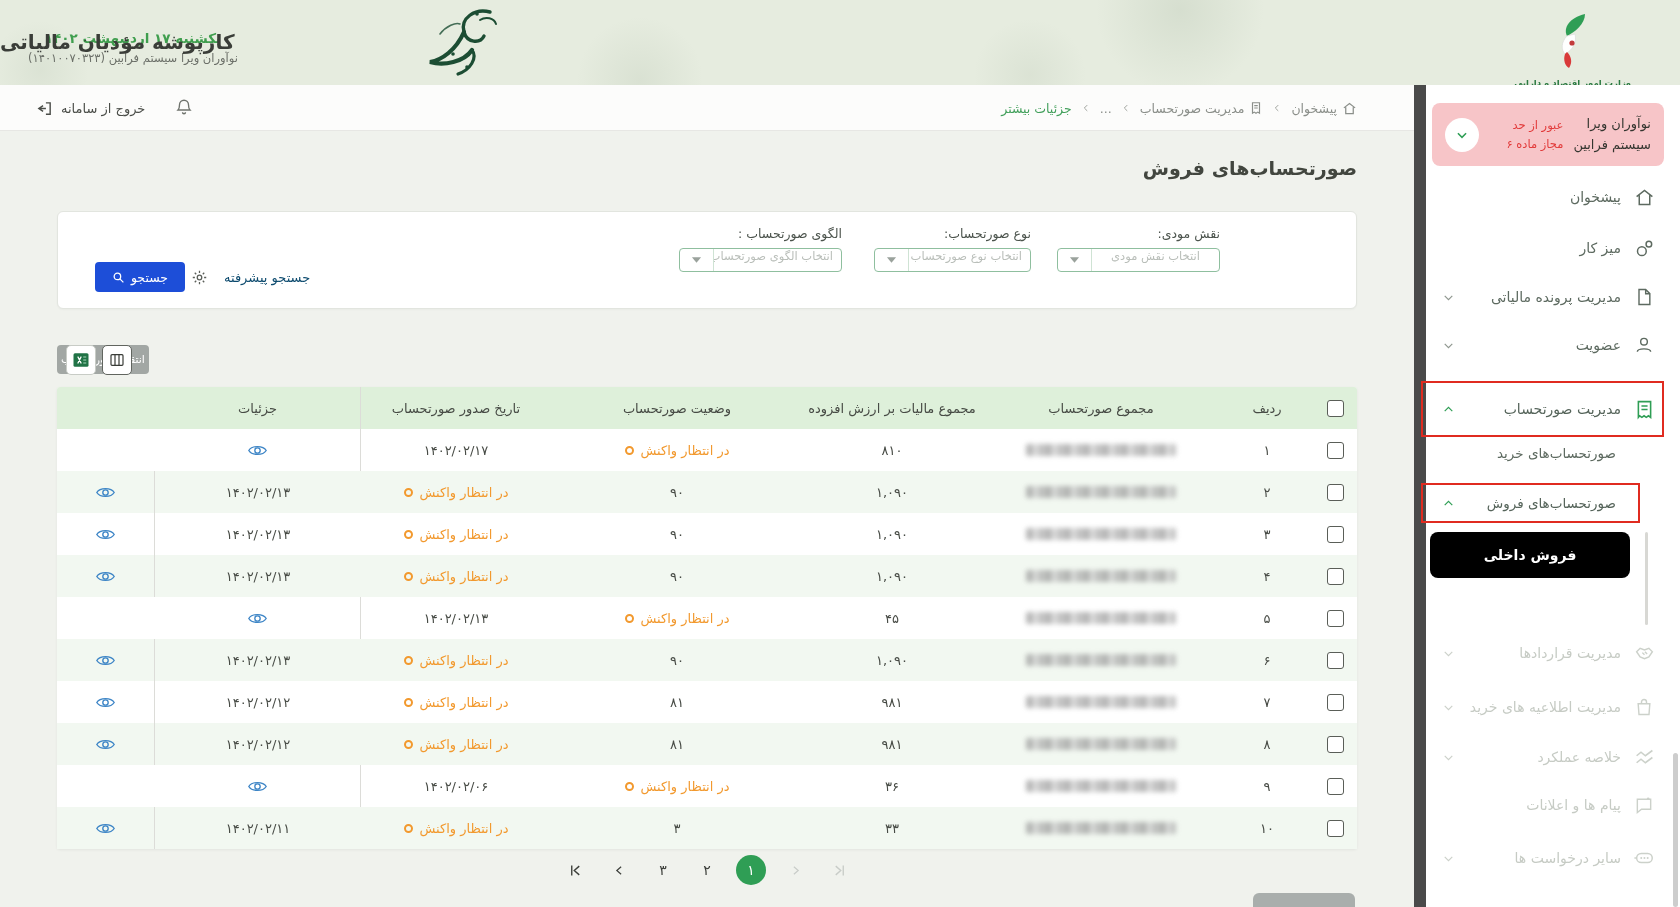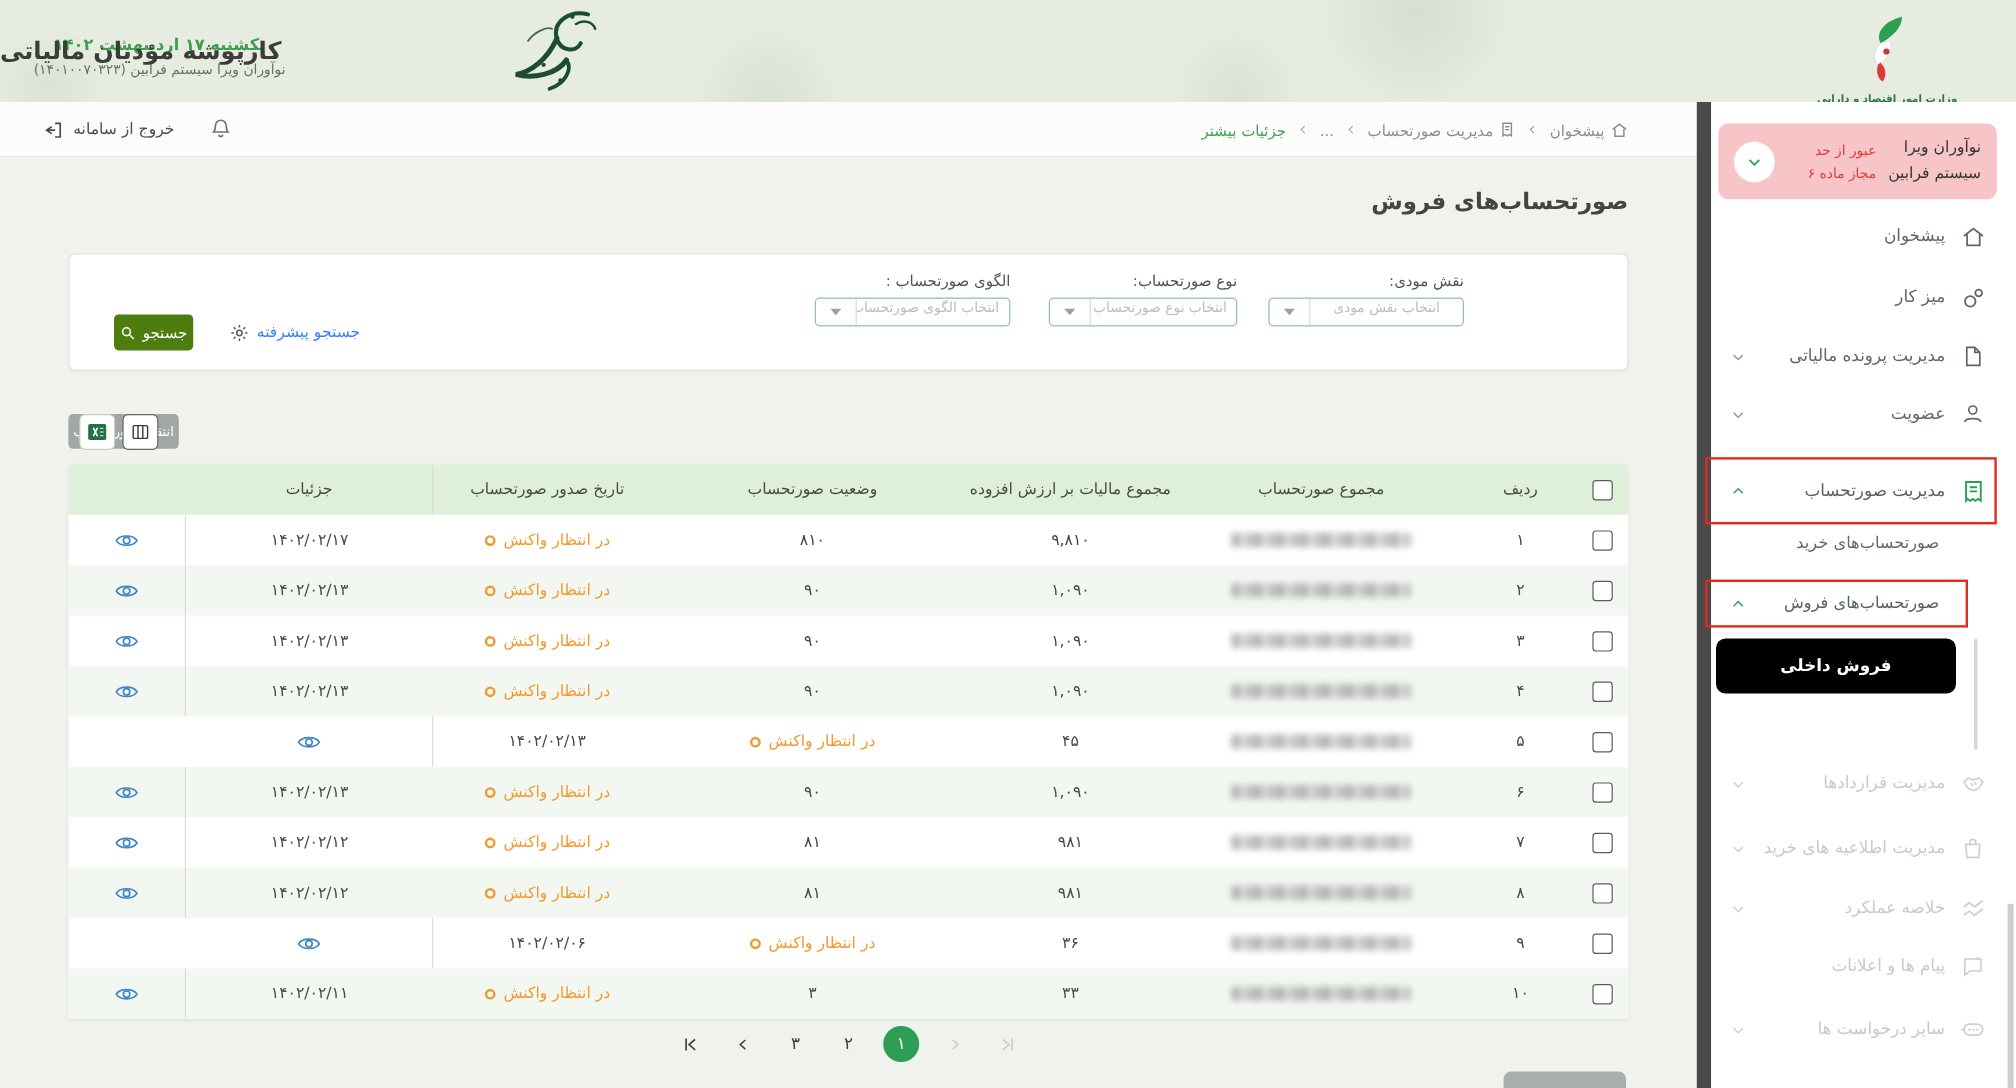--- a/index.html
+++ b/index.html
@@ -40,22 +40,22 @@
 
   .filter-card { position:absolute; top:80px; right:57px; width:1300px; height:98px; background:#fff; border:1px solid #e2e5df; border-radius:6px; box-shadow:0 1px 2px rgba(0,0,0,.03); }
   .fgroup { position:absolute; top:14px; }
   .fgroup .flabel { font-size:12.5px; color:#4c544d; text-align:right; margin-bottom:7px; }
   .dropdown { height:24px; background:#fff; border:1px solid #8fbf9f; border-radius:4px; display:flex; align-items:flex-start; cursor:pointer; }
   .dd-text { flex:1; font-size:11.5px; color:#b9beb9; text-align:center; padding:0 8px; white-space:nowrap; overflow:hidden; }
   .dd-arrow { width:34px; align-self:stretch; display:flex; align-items:center; justify-content:center; border-left:none; border-right:1px solid #cfe3d4; color:#9aa29c; }
   .g-role { right:136px; width:163px; }
   .g-type { right:325px; width:157px; }
   .g-pattern { right:514px; width:163px; }
-  .search-btn { position:absolute; left:37px; top:50px; width:66px; height:30px; background:#4d7c0f; border:none; border-radius:4px; color:#fff; font-size:12.5px; font-family:inherit; display:flex; align-items:center; justify-content:center; gap:6px; cursor:pointer; }
-  .adv-search { position:absolute; left:133px; top:50px; height:30px; display:flex; align-items:center; gap:6px; color:#3b82f6; font-size:13px; cursor:pointer;text-align:center; }
+  .search-btn { position:absolute; left:37px; top:50px; width:90px; height:30px; background:#1d4ed8; border:none; border-radius:4px; color:#fff; font-size:12.5px; font-family:inherit; display:flex; align-items:center; justify-content:center; gap:6px; cursor:pointer; }
+  .adv-search { position:absolute; left:133px; top:50px; height:30px; display:flex; align-items:center; gap:16px; color:#0c4a6e; font-size:13px; cursor:pointer;text-align:center; }
 
   .transfer-btn { position:absolute; top:214px; right:1265px; left:auto; width:92px; height:29px; background:#a2a7a4; color:#fff; border:none; border-radius:4px; font-size:11px; font-family:inherit; cursor:pointer; white-space:nowrap; }
   .tool-btn { position:absolute; top:214px; width:30px; height:30px; background:#fff; border:1px solid #61655f; border-radius:5px; display:flex; align-items:center; justify-content:center; cursor:pointer; }
   .tool-columns { right:1312px; left:auto; }
   .tool-excel { right:1376px; left:auto; border-color:#c8ccc6; }
   
   .tool-columns { right:auto; left:102px; }
   .tool-excel { right:auto; left:66px; }
   .transfer-btn { right:auto; left:1265px; }
   .transfer-btn { left:auto; right:1265px; }
@@ -310,21 +310,20 @@
     </div>
     <div class="tbody">
   <div class="trow">
     <div class="td">
             <span class="cb"></span>
           </div>
     <div class="td">۱</div>
     <div class="td">
             <span class="blurbar"></span>
           </div>
-    <div class="td">۹,۸۱۰</div>
     <div class="td">۸۱۰</div>
     <div class="td">
       <span class="st-wrap">
         <span>در انتظار واکنش</span>
         <span class="st-ring"></span>
       </span>
     </div>
     <div class="td">۱۴۰۲/۰۲/۱۷</div>
     <div class="td c-details-border eye-btn">
       <span>

